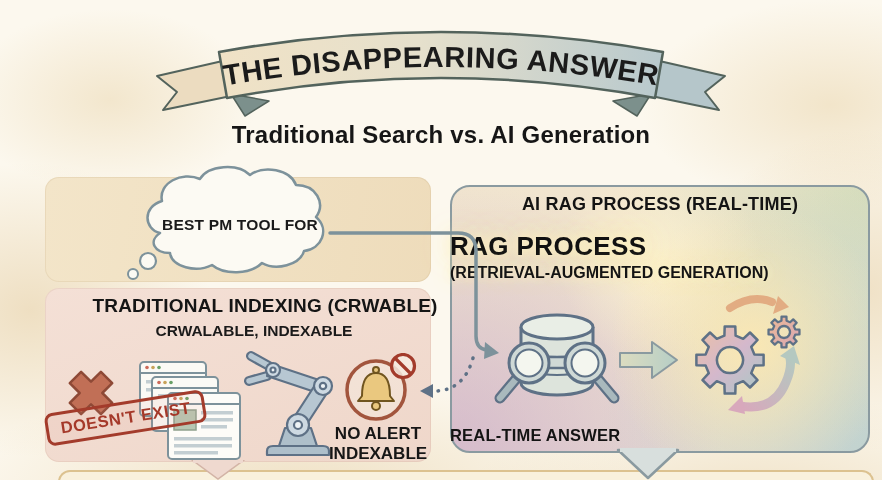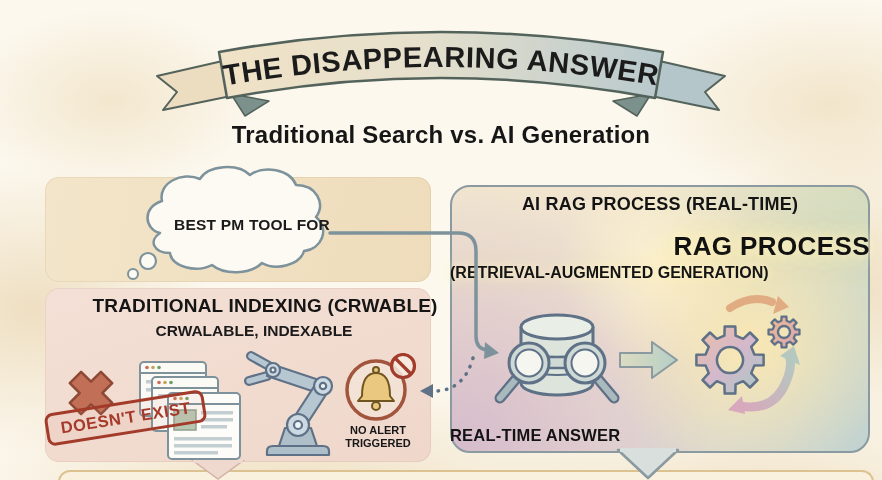--- a/index.html
+++ b/index.html
@@ -31,21 +31,21 @@
     position:absolute;left:45px;top:177px;width:386px;height:105px;z-index:2;
     background:linear-gradient(100deg,#f3e5c9,#eedcbb);
     border-radius:14px;box-shadow:inset 0 0 0 1px rgba(190,160,115,.18);
   }
   #user-query-heading{
     position:absolute;left:45px;top:184px;width:386px;text-align:center;z-index:4;
     font-size:18px;font-weight:700;color:#171717;letter-spacing:.3px;
   }
   #thought-cloud{position:absolute;left:120px;top:163px;width:230px;height:126px;z-index:5;}
   #thought-text{
-    position:absolute;left:150px;top:216px;width:180px;z-index:6;text-align:right;
+    position:absolute;left:150px;top:216px;width:180px;z-index:6;text-align:center;
     font-size:15.5px;font-weight:700;color:#1a1a1a;line-height:1.2;letter-spacing:.2px;
   }
   
   #traditional-panel{
     position:absolute;left:45px;top:288px;width:386px;height:174px;z-index:2;
     background:linear-gradient(160deg,#f4e0d6,#efd7ca);
     border-radius:14px;box-shadow:inset 0 0 0 1px rgba(190,140,115,.15);
   }
   #traditional-heading{
     position:absolute;left:45px;top:295px;width:440px;text-align:center;z-index:3;
@@ -62,41 +62,41 @@
     border:3.5px solid #a33b2b;border-radius:8px;color:#a5392a;
     background:rgba(214,152,135,.10);
     font-size:16.5px;font-weight:700;letter-spacing:.5px;
     padding:4px 12px;white-space:nowrap;
   }
   #webpage-stack{position:absolute;left:128px;top:360px;width:115px;height:102px;z-index:4;}
   #robot-arm{position:absolute;left:235px;top:350px;width:105px;height:110px;z-index:4;}
   #bell{position:absolute;left:340px;top:353px;width:78px;height:74px;z-index:4;}
   #no-alert-label{
     position:absolute;left:318px;top:424px;width:120px;z-index:4;text-align:center;
-    font-size:11px;font-weight:700;color:#161616;line-height:1.15;
+    font-size:17px;font-weight:700;color:#161616;line-height:1.15;
   }
   #trad-tail{position:absolute;left:182px;top:460px;width:80px;height:20px;z-index:4;}
   
   #rag-panel{
     position:absolute;left:450px;top:185px;width:420px;height:268px;z-index:2;
     border:2.5px solid #8a9aa0;border-radius:20px;box-sizing:border-box;
     background:
       radial-gradient(circle at 72% 60%, rgba(252,232,178,.95), rgba(252,232,178,0) 42%),
       radial-gradient(circle at 50% 28%, rgba(253,243,208,.85), rgba(253,243,208,0) 36%),
       radial-gradient(circle at 0% 100%, rgba(197,160,198,.55), rgba(197,160,198,0) 55%),
       radial-gradient(circle at 100% 100%, rgba(160,203,205,.55), rgba(160,203,205,0) 55%),
       radial-gradient(circle at 100% 0%, rgba(193,214,173,.55), rgba(193,214,173,0) 50%),
       linear-gradient(#f1e5cf,#e9dcd2);
   }
   #rag-heading{
     position:absolute;left:450px;top:194px;width:420px;text-align:center;z-index:3;
     font-size:18px;font-weight:700;color:#141414;letter-spacing:.2px;
   }
   #rag-title{
-    position:absolute;left:450px;top:231px;width:420px;text-align:right;z-index:3;
+    position:absolute;left:450px;top:231px;width:420px;text-align:left;z-index:3;
     font-size:26px;font-weight:700;color:#111;letter-spacing:.4px;
     text-shadow:0 0 10px #fff3c4,0 0 22px #ffeeb2,0 0 34px rgba(255,238,178,.8);
   }
   #rag-subtitle{
     position:absolute;left:450px;top:264px;width:435px;text-align:left;z-index:3;
     font-size:16px;font-weight:700;color:#141414;
     text-shadow:0 0 10px #fff3c6,0 0 20px rgba(255,240,190,.8);
   }
   #db-search{position:absolute;left:490px;top:300px;width:135px;height:110px;z-index:3;}
   #flow-arrow{position:absolute;left:618px;top:338px;width:62px;height:44px;z-index:3;}
@@ -232,21 +232,21 @@
       <circle cx="36" cy="53" r="4" fill="#eac87f"></circle>
     </g>
     <g>
       <circle cx="63" cy="13" r="11.5" fill="rgba(247,235,225,.85)" stroke="#a33b2b" stroke-width="3.2"></circle>
       <line x1="55.5" y1="5.5" x2="70.5" y2="20.5" stroke="#a33b2b" stroke-width="3.2"></line>
     </g>
   </svg>
 
   <div id="no-alert-label">
     <div>NO ALERT</div>
-    <div>TRIGGERED</div>
+    <div>INDEXABLE</div>
   </div>
 
   <svg id="trad-tail" viewBox="0 0 80 20">
     <path d="M 10 0 L 36 19 L 62 0 Z" fill="#efd9cf" stroke="#d3b4a6" stroke-width="1.5"></path>
     <rect x="11" y="0" width="50" height="3" fill="#efd9cf"></rect>
   </svg>
 
   <div id="rag-panel"></div>
   <div id="rag-heading">AI RAG PROCESS (REAL-TIME)</div>
   <div id="rag-title">RAG PROCESS</div>

